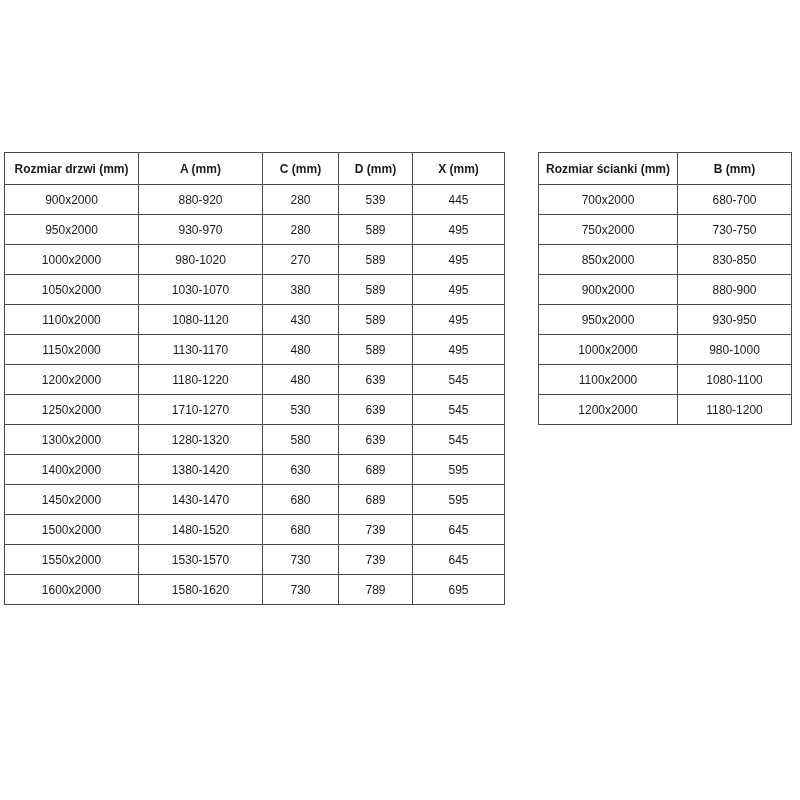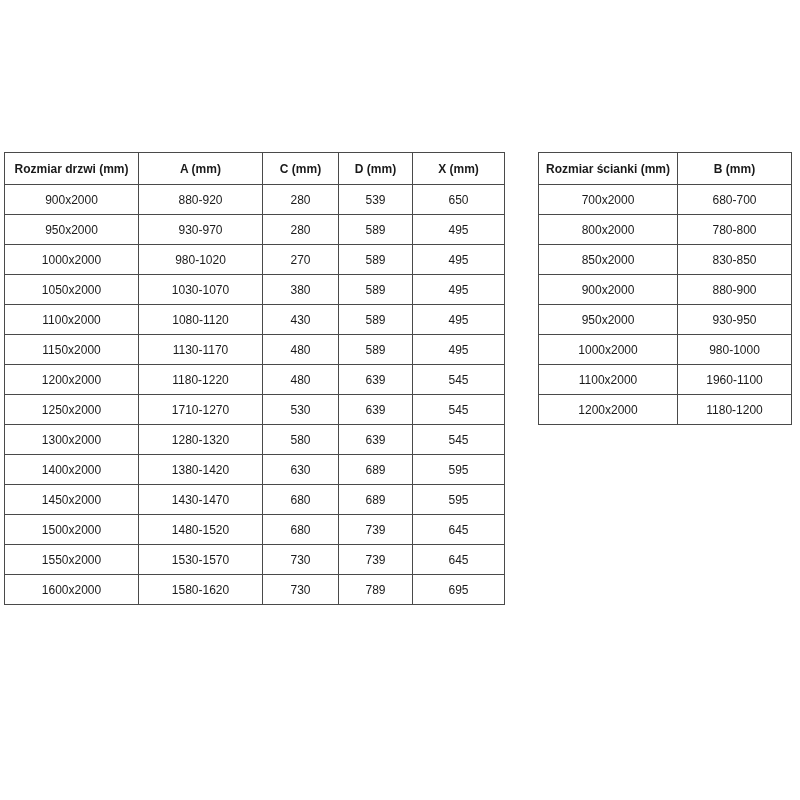--- a/index.html
+++ b/index.html
@@ -75,21 +75,21 @@
           <th>D (mm)</th>
           <th>X (mm)</th>
         </tr>
       </thead>
       <tbody>
         <tr>
           <td>900x2000</td>
           <td>880-920</td>
           <td>280</td>
           <td>539</td>
-          <td>650</td>
+          <td>445</td>
         </tr>
         <tr>
           <td>950x2000</td>
           <td>930-970</td>
           <td>280</td>
           <td>589</td>
           <td>495</td>
         </tr>
         <tr>
           <td>1000x2000</td>
@@ -183,42 +183,42 @@
           <th>Rozmiar ścianki (mm)</th>
           <th>B (mm)</th>
         </tr>
       </thead>
       <tbody>
         <tr>
           <td>700x2000</td>
           <td>680-700</td>
         </tr>
         <tr>
-          <td>800x2000</td>
-          <td>780-800</td>
+          <td>750x2000</td>
+          <td>730-750</td>
         </tr>
         <tr>
           <td>850x2000</td>
           <td>830-850</td>
         </tr>
         <tr>
           <td>900x2000</td>
           <td>880-900</td>
         </tr>
         <tr>
           <td>950x2000</td>
           <td>930-950</td>
         </tr>
         <tr>
           <td>1000x2000</td>
           <td>980-1000</td>
         </tr>
         <tr>
           <td>1100x2000</td>
-          <td>1960-1100</td>
+          <td>1080-1100</td>
         </tr>
         <tr>
           <td>1200x2000</td>
           <td>1180-1200</td>
         </tr>
       </tbody>
     </table>
 </div>
 
 </body></html>

